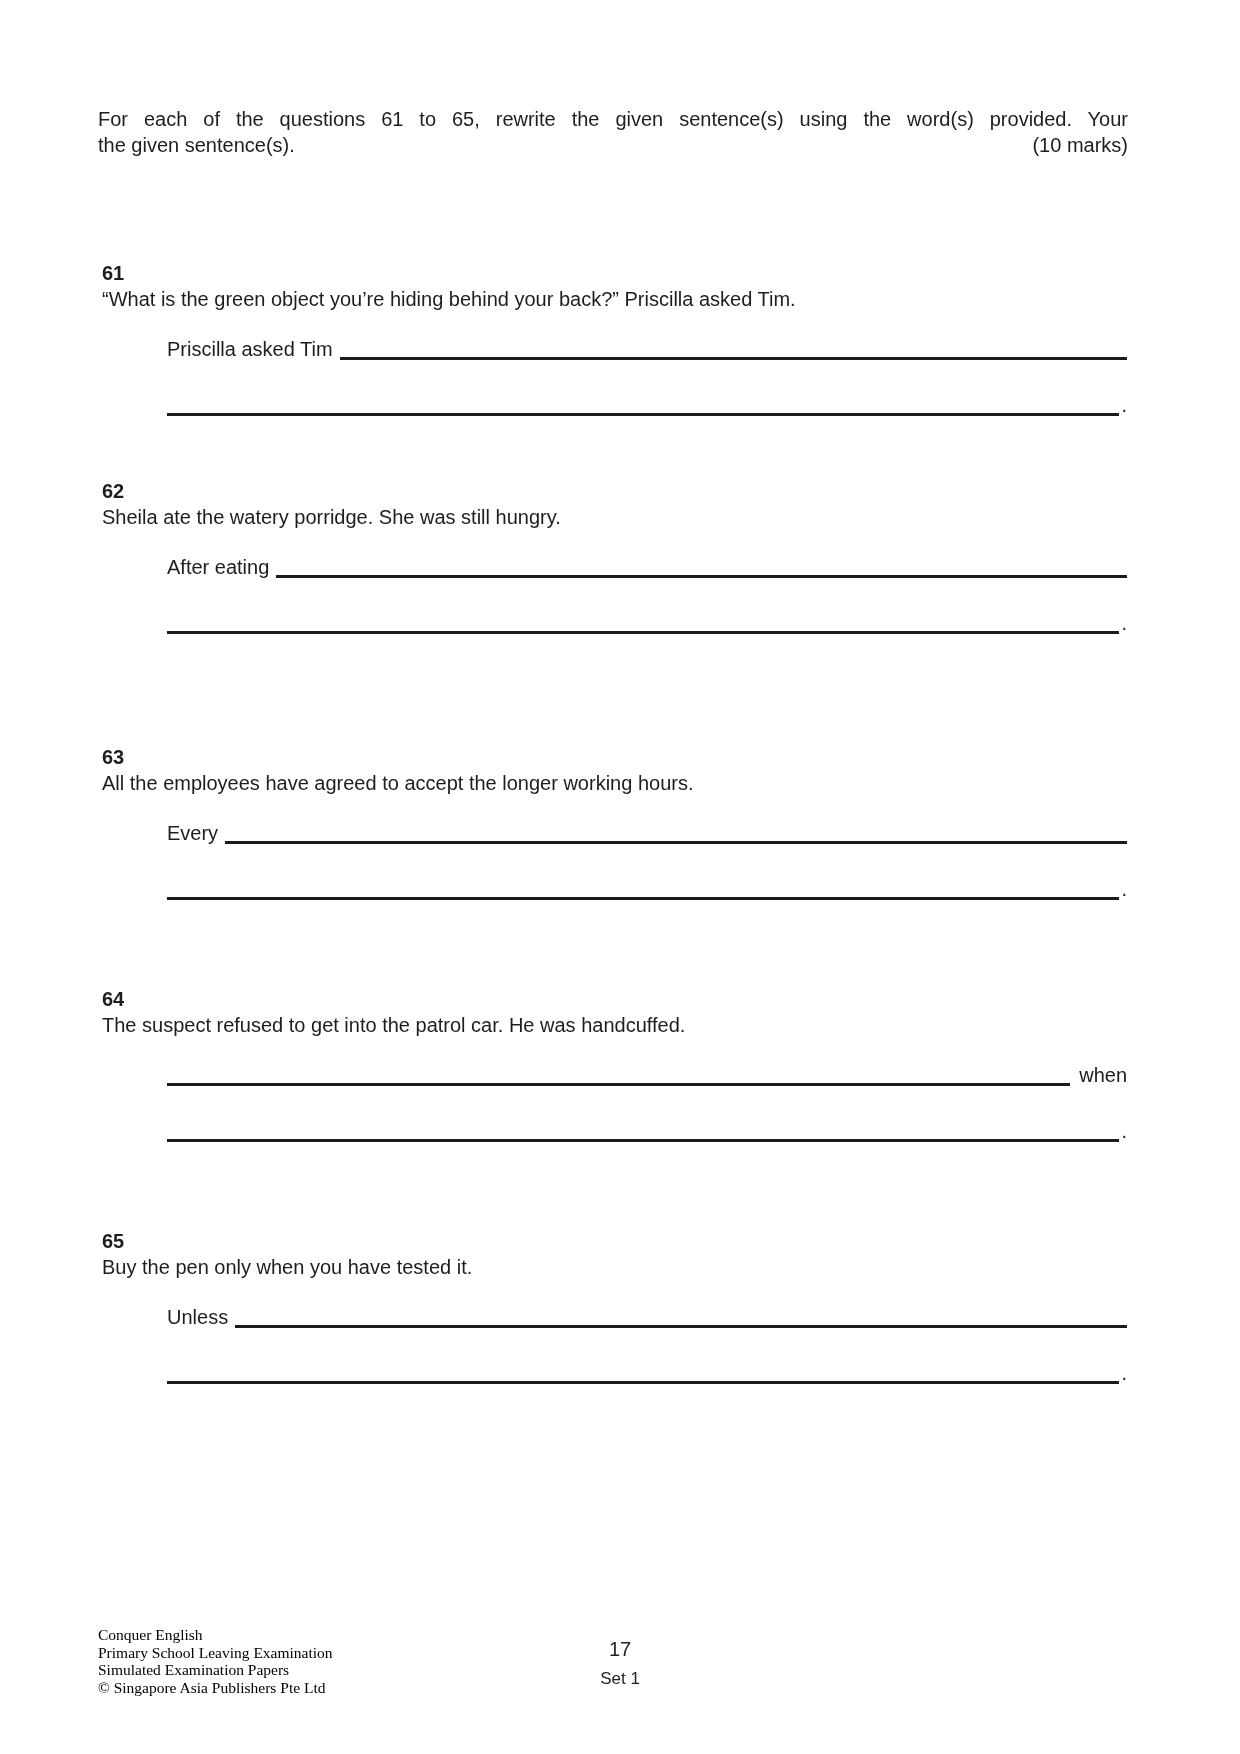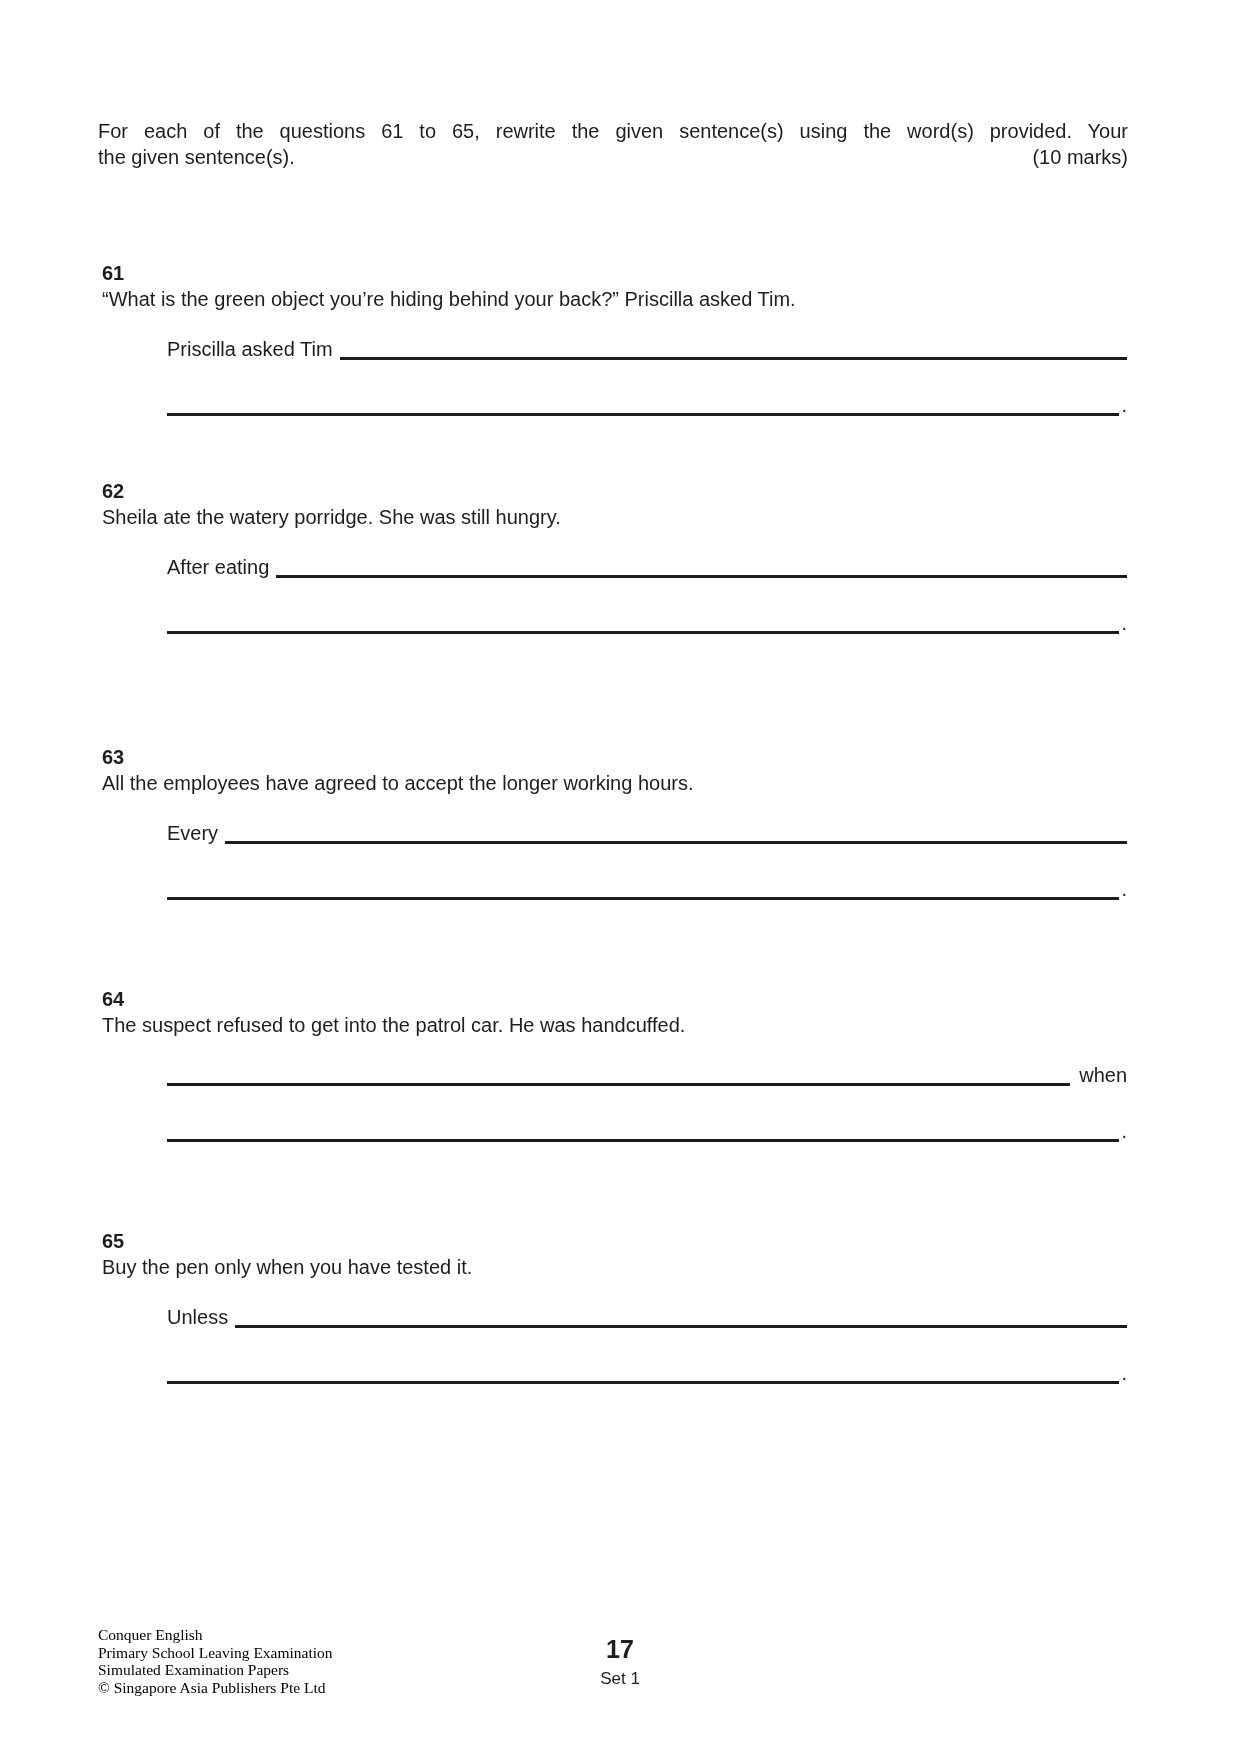--- a/index.html
+++ b/index.html
@@ -13,21 +13,21 @@
     font-size:20px;
     line-height:26px;
     overflow:hidden;
   }
   
   .instructions{
     position:absolute;
     left:98px; top:106px;
     width:1030px;
   }
-  .just{text-align:justify; text-align-last:justify;margin-top:12px;}
+  .just{text-align:justify; text-align-last:justify;}
   .marks-row{display:flex; justify-content:space-between;}
   .bold{font-weight:700;}
   
   .q-block{position:absolute; left:102px; width:1026px;}
   .q-row{display:flex;flex-direction:column;}
   .q-num{width:65px; font-weight:700;}
   .q-text{flex:1;}
   .ans{
     position:absolute; left:65px; width:960px; height:26px;
     display:flex; align-items:flex-end;
@@ -44,21 +44,21 @@
   .footer-imprint{
     position:absolute; left:98px; top:1626px;
     font-family:"Liberation Serif", serif;
     font-size:15.5px; line-height:17.5px;
     color:#000000;
   }
   .footer-center{
     position:absolute; left:470px; top:1637px; width:300px;
     text-align:center;
   }
-  .page-number{font-weight:700; font-size:25px; line-height:24px;}
+  .page-number{font-weight:400; font-size:20px; line-height:24px;}
   .set-label{font-size:17px; line-height:22px; margin-top:7px;}
 </style>
 </head>
 <body>
 
 <div class="page">
 
   <div class="instructions">
     <div class="just">
       <span>For each of the questions 61 to 65, rewrite the given sentence(s) using the word(s) provided. Your</span>

